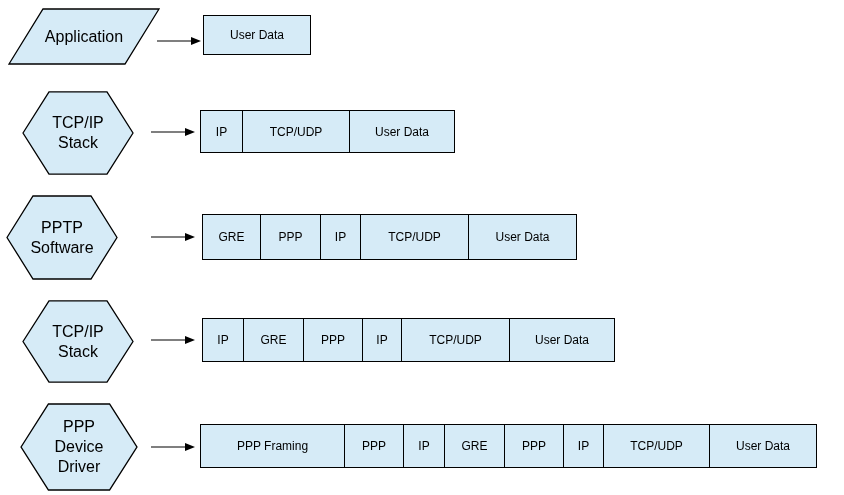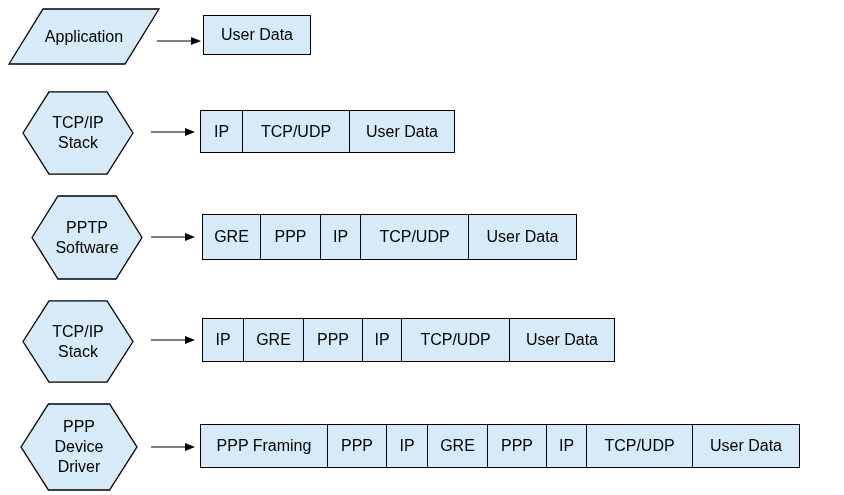--- a/index.html
+++ b/index.html
@@ -31,21 +31,21 @@
   }
   .arrow { position: absolute; overflow: visible; }
   .arrow line { stroke: var(--arrow, #000000); stroke-width: 1.2; }
   .arrow polygon { fill: var(--arrow, #000000); }
   .packet { position: absolute; display: flex; align-items: stretch; }
   .cell {
     box-sizing: border-box;
     background: var(--shape-fill, #d6ebf7);
     border: 1px solid var(--shape-stroke, #000000);
     display: flex; align-items: center; justify-content: center;
-    font-size: 16px;
+    font-size: 12px;
     white-space: nowrap;
   }
   .cell + .cell { border-left: none; text-align: right; }
 </style>
 </head>
 <body>
 
 <div id="canvas">
 
   <section class="row" style="top:8px;height:58px">
@@ -77,21 +77,21 @@
         <polygon points="35,2 45,6 35,10"></polygon>
     </svg>
     <div class="packet" style="left:200px;top:19px;height:43px">
       <div class="cell" style="width:43px">IP</div>
       <div class="cell" style="width:107px">TCP/UDP</div>
       <div class="cell" style="width:105px">User Data</div>
     </div>
   </section>
 
   <section class="row" style="top:195px;height:86px">
-    <div class="shape" style="left:31px;top:0;width:112px;height:85px">
+    <div class="shape" style="left:6px;top:0;width:112px;height:85px">
       <svg viewBox="0 0 112 86" preserveAspectRatio="none">
         <polygon points="1,43 27,1 85,1 111,43 85,85 27,85"></polygon>
       </svg>
       <div class="shape-label">PPTP
 Software</div>
     </div>
     <svg class="arrow" style="left:150px;top:36px" width="46" height="12">
       <line x1="1" y1="6" x2="36" y2="6"></line>
         <polygon points="35,2 45,6 35,10"></polygon>
     </svg>
@@ -133,21 +133,21 @@
       </svg>
       <div class="shape-label">PPP
 Device
 Driver</div>
     </div>
     <svg class="arrow" style="left:150px;top:38px" width="46" height="12">
       <line x1="1" y1="6" x2="36" y2="6"></line>
         <polygon points="35,2 45,6 35,10"></polygon>
     </svg>
     <div class="packet" style="left:200px;top:21px;height:44px">
-      <div class="cell" style="width:128px">PPP Framing</div>
+      <div class="cell" style="width:145px">PPP Framing</div>
       <div class="cell" style="width:59px">PPP</div>
       <div class="cell" style="width:41px">IP</div>
       <div class="cell" style="width:60px">GRE</div>
       <div class="cell" style="width:59px">PPP</div>
       <div class="cell" style="width:40px">IP</div>
       <div class="cell" style="width:106px">TCP/UDP</div>
       <div class="cell" style="width:107px">User Data</div>
     </div>
   </section>
 

